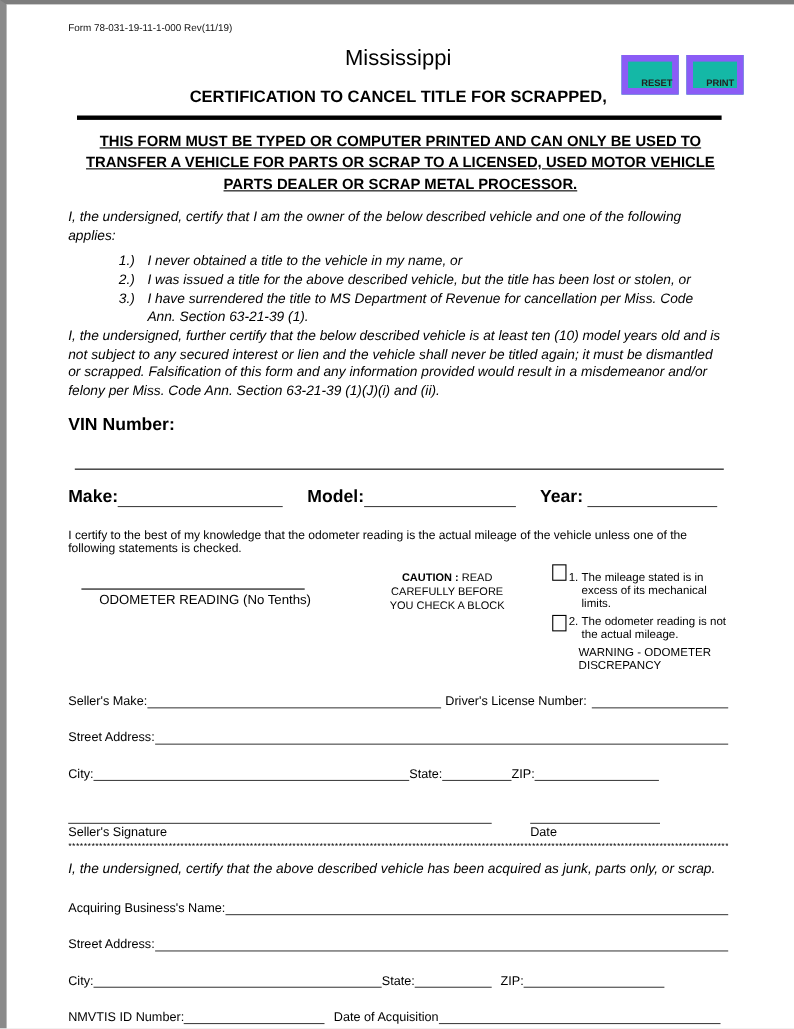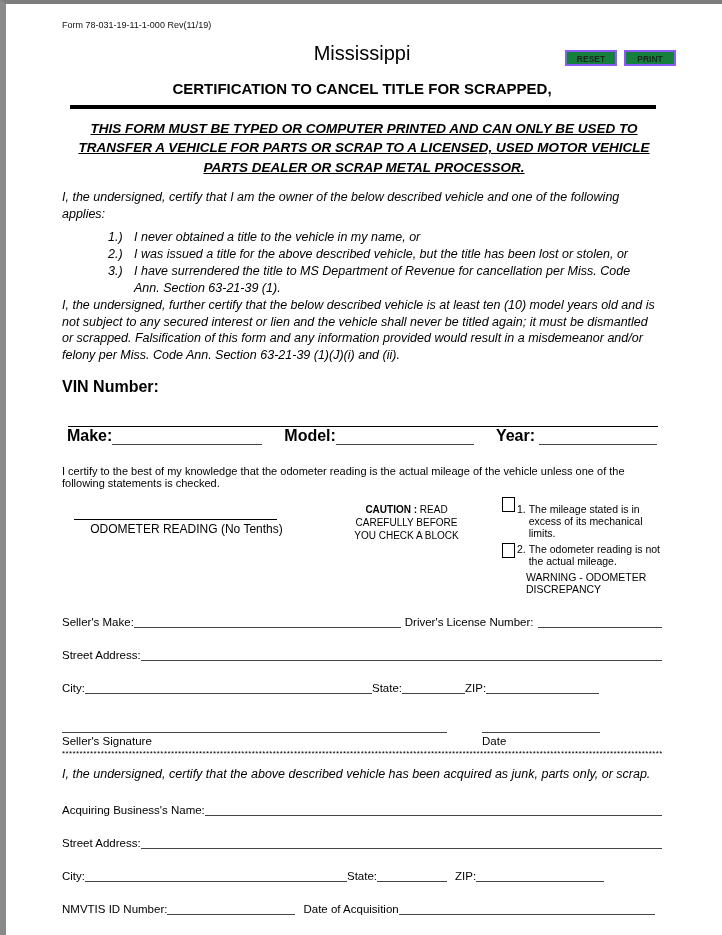--- a/index.html
+++ b/index.html
@@ -5,43 +5,43 @@
   html,body { margin:0; padding:0; background:#e8e8e8; }
   .page {
     position:relative; width:722px; height:935px; background:#ffffff;
     box-sizing:border-box; border-top:4px solid #7d7d7d; border-left:6px solid #8a8a8a;
     font-family:"Liberation Sans", sans-serif; color:#000; overflow:hidden;
   }
   .content { padding:16px 60px 0 56px; }
   .form-number { font-size:9px; color:#111; }
   .toolbar { position:absolute; top:46px; right:46px; display:flex; gap:7px; }
   .btn {
-    width:52px; height:16px; background:#15803d; border:2px solid #8b5cf6;
+    width:52px; height:16px; background:#14b8a6; border:6px solid #8b5cf6;
     font-family:"Liberation Sans", sans-serif; font-weight:bold; font-size:8.5px;
-    color:#222; text-align:center; line-height:14px; cursor:pointer; padding:0;
+    color:#222; text-align:center; line-height:14px; cursor:pointer; padding:12px;
   }
   .state-title { text-align:center; font-size:20px; margin-top:12px; }
   .main-title { text-align:center; font-size:15px; font-weight:bold; line-height:1.25; margin-top:15px; }
   .thick-rule { height:4px; background:#000; margin:6px 6px 0 8px; }
   .notice {
     margin:10px 12px 0 16px; text-align:center; font-weight:bold; font-size:13.5px;
-    line-height:1.45; text-decoration:underline;font-style:italic;
+    line-height:1.45; text-decoration:underline;
   }
   .italic-p { font-style:italic; font-size:12.5px; line-height:1.35; margin-top:12px; }
   .cert-list { margin:6px 0 0 0; padding:0; list-style:none; font-style:italic; font-size:12.5px; line-height:1.35; }
   .cert-list li { display:flex; margin:0 0 0 46px; }
   .cert-list .num { width:26px; flex:none; }
   .cert-list .li-text { flex:1; max-width:520px; }
   .bold-label { font-weight:bold; font-size:16px; }
   .vin-section { margin-top:14px; }
   .vin-line { border-bottom:1px solid #000; height:30px; margin:0 4px 0 6px; }
   .row { display:flex; align-items:flex-end; font-size:11.5px; }
   .row .lbl { white-space:nowrap; }
   .blank { border-bottom:1px solid #444; height:14px; }
-  .mmy-row { font-size:12px;justify-content:center; }
+  .mmy-row { margin-top:16px; font-size:12px; }
   .certify-line { font-size:11px; margin-top:20px; }
   .odo-block { display:flex; margin-top:14px; }
   .odo-left { width:225px; flex:none; padding-left:12px; }
   .odo-left .oline { border-bottom:1px solid #000; height:16px; margin-right:22px; }
   .odo-left .olabel { font-size:12px; text-align:center; margin-top:2px; }
   .odo-caution { width:135px; flex:none; text-align:center; font-size:10px; line-height:1.3; margin-left:40px; }
   .odo-checks { flex:1; font-size:10.5px; padding-left:28px; }
   .chk-row { display:flex; align-items:flex-start; margin-bottom:4px; }
   .chk-box { width:11px; height:13px; border:1px solid #000; flex:none; margin-right:2px; background:#fff; cursor:pointer; }
   .chk-warning { margin-left:24px; font-size:10.5px; }

